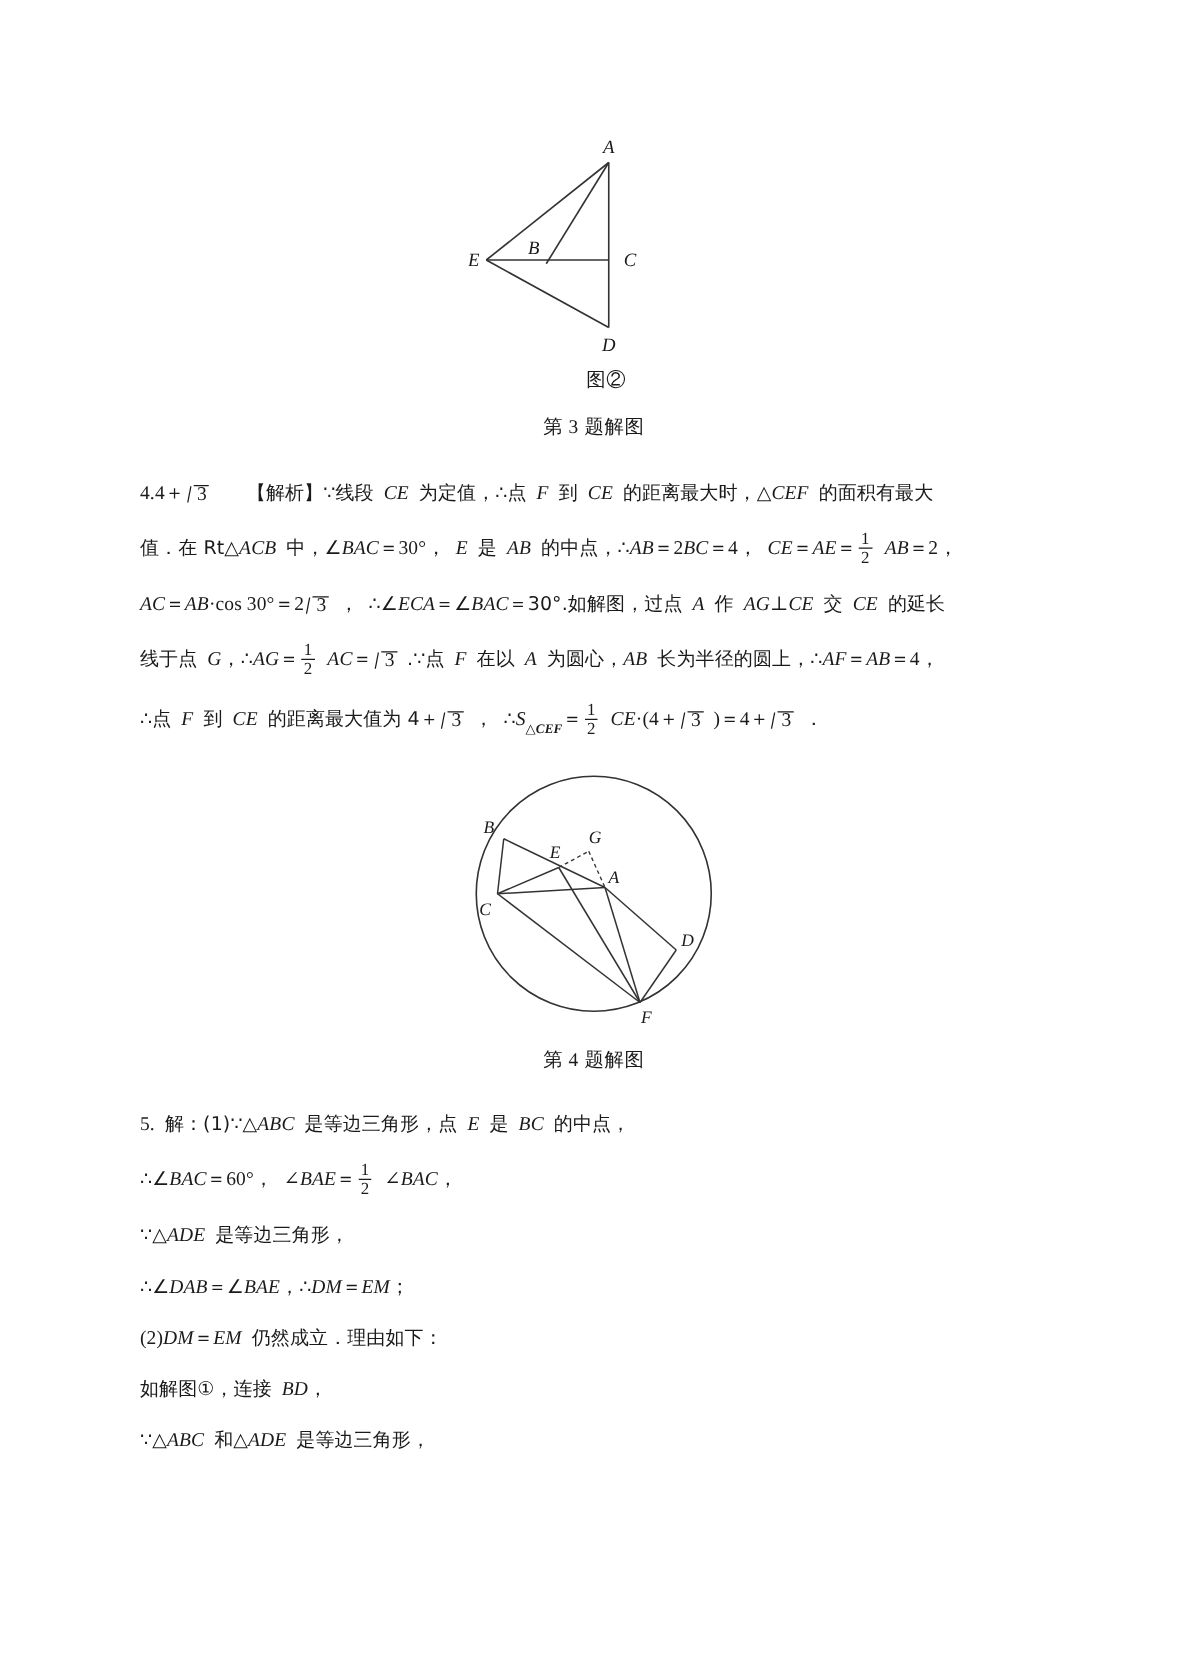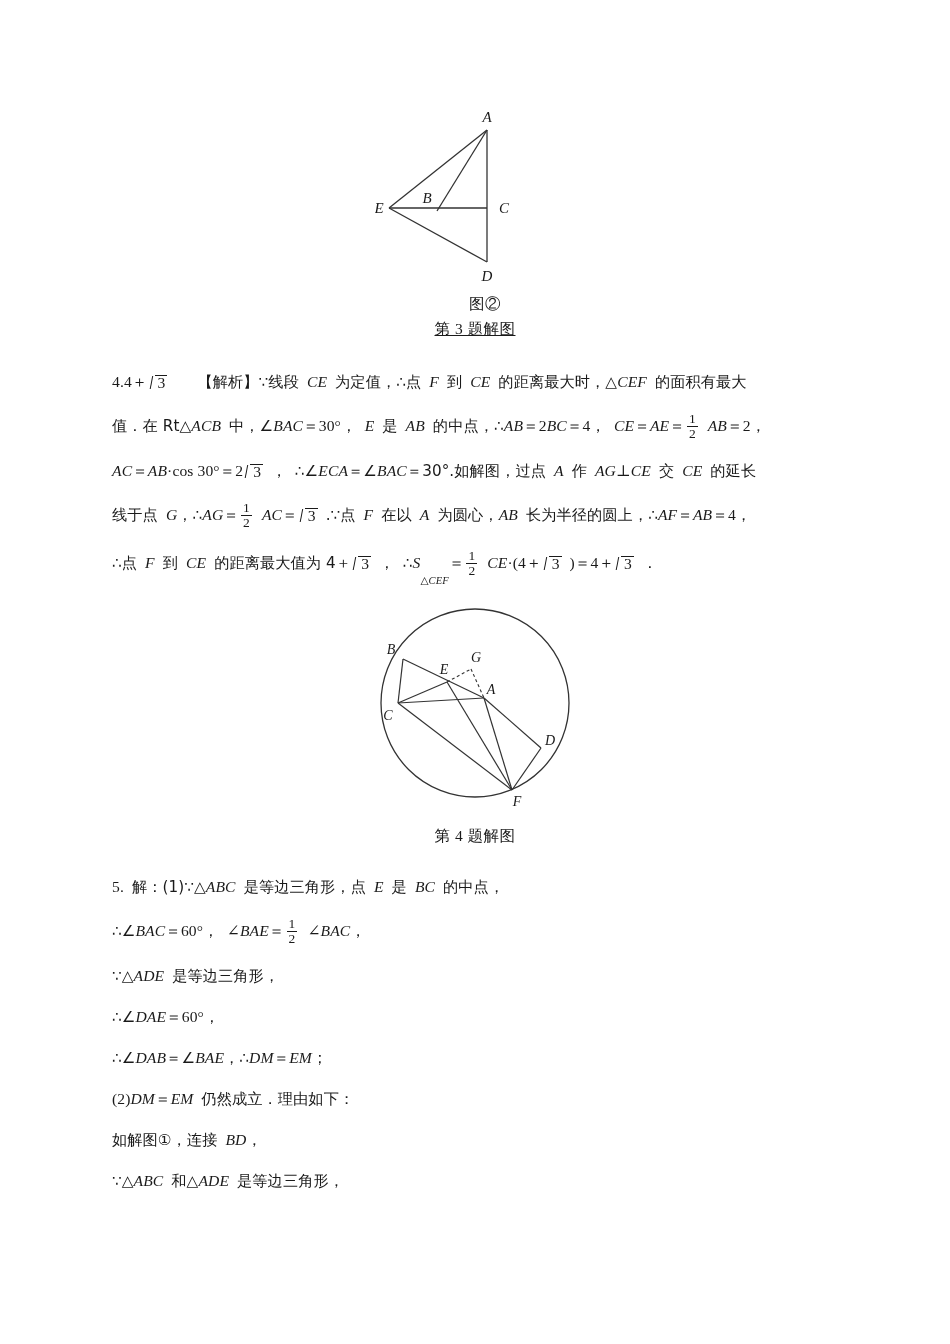--- a/index.html
+++ b/index.html
@@ -29,21 +29,21 @@
     display: flex;
     flex-direction: column;
     align-items: center;
   }
   .fig-caption {
     text-align: center;
     font-size: 15.5px;
     font-family: "Liberation Serif", "DejaVu Serif", serif;
     letter-spacing: 0.5px;
   }
-  .fig-caption.sub { margin-top: 4px; text-decoration: underline; }
+  .fig-caption.sub { margin-top: 16px; }
 
   
   .body-text {
     padding: 0 100px 0 112px;
   }
   .tline {
     font-size: 15.6px;
     line-height: 1.0;
     margin: 0 0 0 0;
     padding: 0;
@@ -103,21 +103,22 @@
     top: 1px;
     border-top: 1.1px solid #1a1a1a;
   }
   .rad .rv { position: relative; top: 1px; }
 
   .sub-small {
     font-size: 10.5px;
     vertical-align: sub;
     font-style: italic;
     position: relative;
-    top: 12px;
+    top: 2px;
+    font-weight: bold;
   }
 
   .op { font-style: normal; padding: 0 0px; }
   .sp2 { display: inline-block; width: 8px; }
   .sp6 { display: inline-block; width: 30px; }
 
   svg text {
     font-family: "Liberation Serif", "DejaVu Serif", serif;
     font-style: italic;
     fill: #1a1a1a;
@@ -243,25 +244,20 @@
       </span>
     </div>
 
 
     <div class="tline-row">
       <span class="tline">
         <span class="han">∵△</span><span class="it">ADE</span><span class="sp2"></span><span class="han">是等边三角形，</span>
       </span>
     </div>
 
-    <div class="tline-row">
-      <span class="tline">
-        <span class="han">∴∠</span><span class="it">DAE</span><span class="num">＝60°，</span>
-      </span>
-    </div>
 
 
     <div class="tline-row">
       <span class="tline">
         <span class="han">∴∠</span><span class="it">DAB</span><span class="han">＝∠</span><span class="it">BAE</span><span class="han">，∴</span><span class="it">DM</span><span class="num">＝</span><span class="it">EM</span><span class="num">；</span>
       </span>
     </div>
 
     <div class="tline-row">
       <span class="tline">

